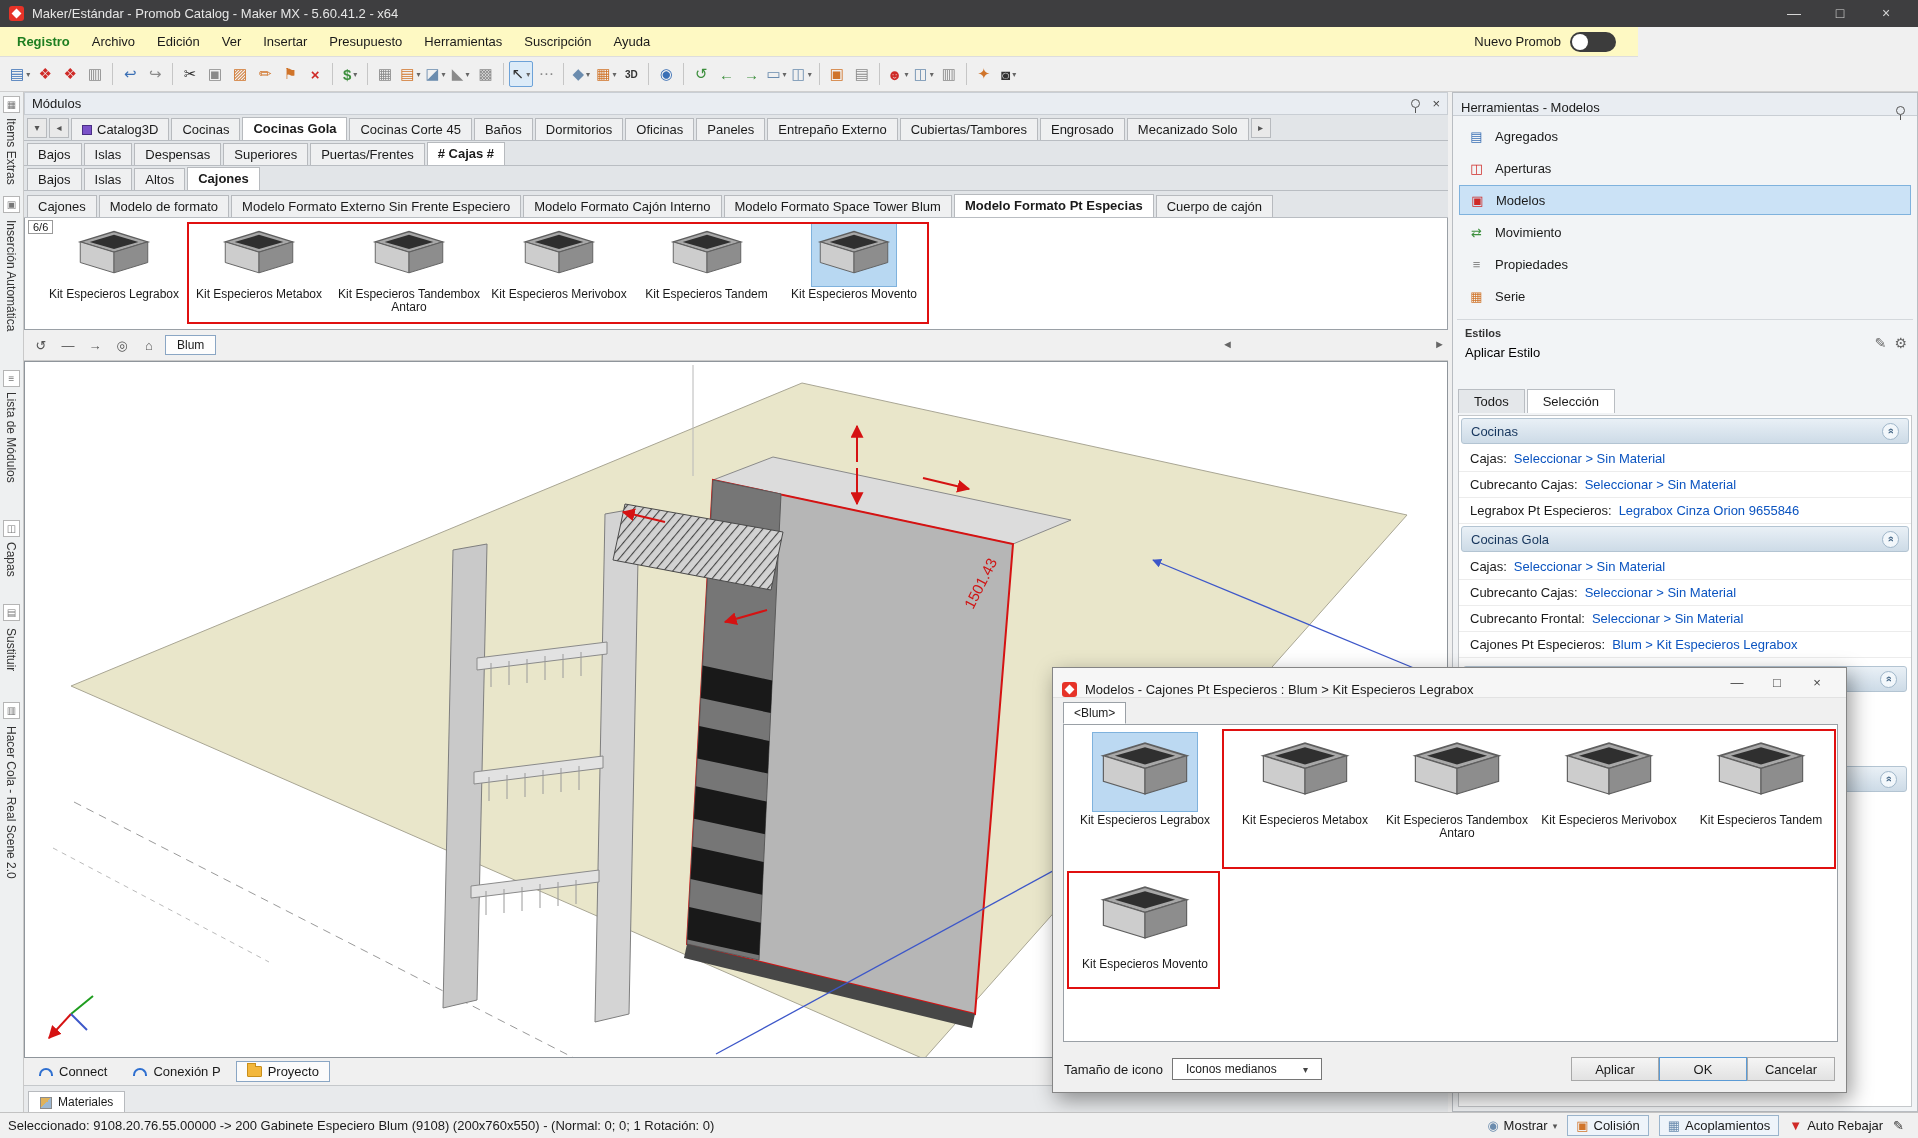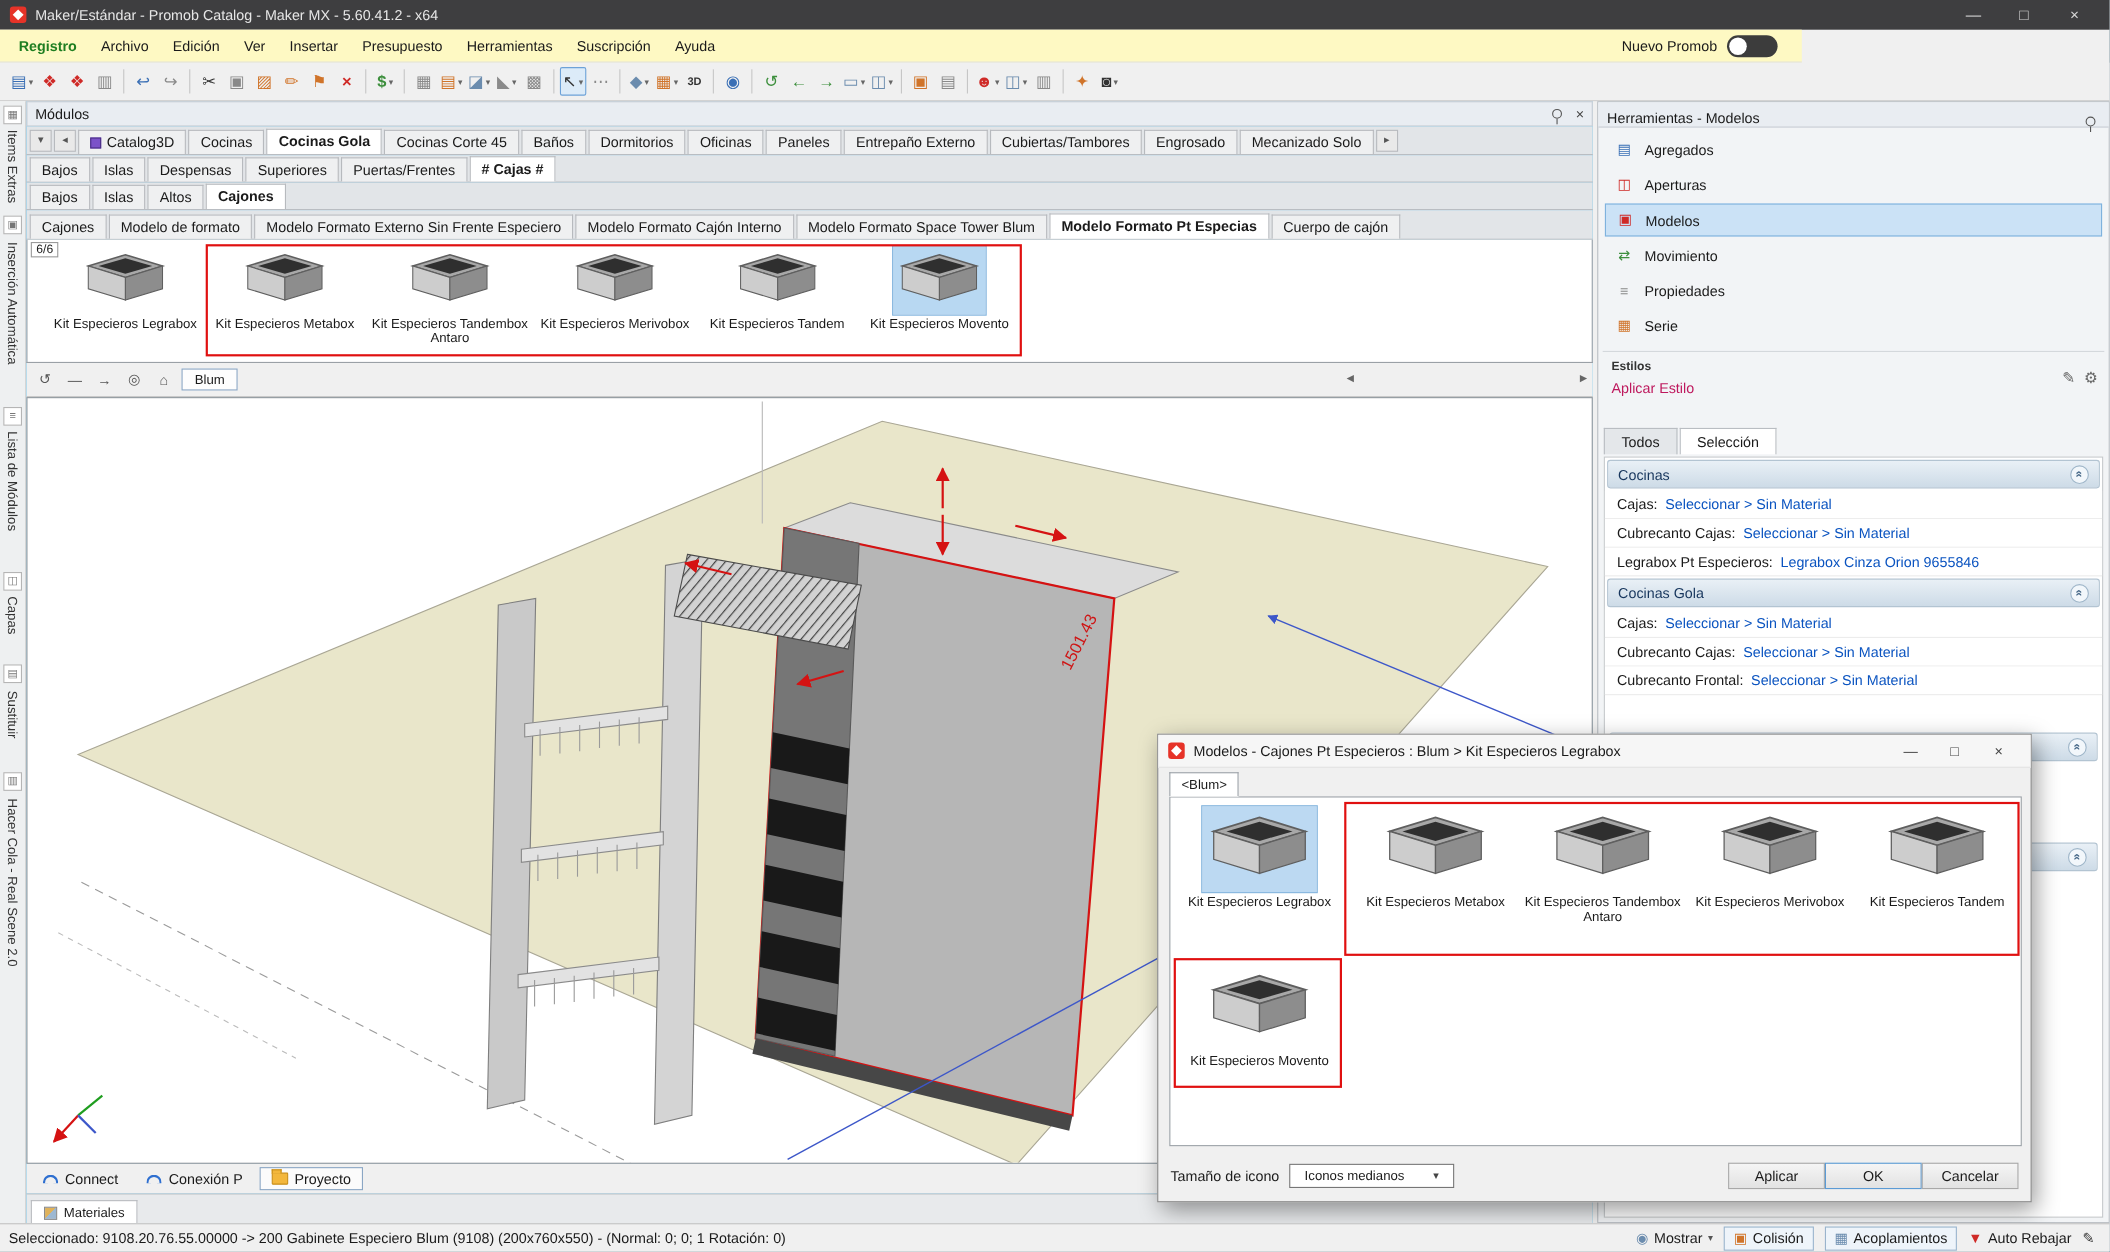--- a/index.html
+++ b/index.html
@@ -71,36 +71,36 @@
 .mtab{display:flex;align-items:flex-end;gap:6px;border:1px solid #b7babe;border-bottom:none;background:#fff;padding:3px 11px;font-size:12px}
 .mticon{width:12px;height:12px;background:linear-gradient(135deg,#e0b25a 50%,#9db8d2 50%);border:1px solid #8a8a8a}
 
 .rpanel{position:absolute;left:1452px;top:92px;width:466px;height:1020px;background:#f2f4f6;border:1px solid #b9bdc2}
 .rphead{height:23px;background:#e9edf2;border-bottom:1px solid #c9ced4;display:flex;align-items:flex-end;padding:0 8px;gap:6px}
 .tool{position:absolute;left:6px;width:452px;height:30px;display:flex;align-items:center;gap:10px;padding:0 9px;font-size:13px}
 .tool.sel{background:#cbe2f6;border:1px solid #7fb2dd}
 .ticon16{width:17px;height:17px;display:flex;align-items:center;justify-content:center;font-size:13px}
 .estline{position:absolute;left:4px;top:226px;width:456px;border-top:1px solid #d4d8dc}
 .est-title{position:absolute;left:12px;top:234px;font-size:11px;font-weight:700;color:#333}
-.est-link{position:absolute;left:12px;top:252px;font-size:13px;color:#be185d}
+.est-link{position:absolute;left:12px;top:252px;font-size:13px;color:#000000}
 .est-icons{position:absolute;right:10px;top:242px;display:flex;gap:8px;font-size:14px;color:#666}
 .ftabs{position:absolute;left:5px;top:296px;display:flex;gap:2px;z-index:2}
 .ftab{border:1px solid #b9bdc2;border-bottom:none;background:#e4e7ea;padding:4px 15px;font-size:13px}
 .ftab.sel{background:#fff}
 .sections{position:absolute;left:5px;top:322px;width:454px;height:692px;background:#fff;border:1px solid #c5c8cb}
 .sec-h{height:26px;background:linear-gradient(#e9f0f6,#cddbe7);border:1px solid #b3c4d2;border-radius:3px;margin:2px;display:flex;align-items:center;padding:0 9px;color:#17365d;font-size:13px}
 .chev{margin-left:auto;width:17px;height:17px;border:1px solid #9fb6c9;border-radius:50%;background:#f2f7fb;color:#4a6b8a;display:flex;align-items:center;justify-content:center}
 .chev span{display:inline-block;transform:rotate(-90deg);font-size:11px;font-weight:700}
 .srow{height:26px;display:flex;align-items:center;padding:0 11px;font-size:13px;border-bottom:1px solid #ececec;background:#fff}
 .srow .lb{margin-right:7px}
 .srow .val{color:#0b54c0}
 .stub{position:absolute;left:2px;right:2px}
 
 .dialog{position:absolute;left:1052px;top:667px;width:795px;height:426px;background:#f0f0f0;border:1px solid #858585;box-shadow:4px 7px 20px rgba(0,0,0,.4);z-index:40}
-.dtitle{height:30px;background:#f6f6f6;border-bottom:1px solid #e2e2e2;display:flex;align-items:center;gap:8px;padding:0 9px;font-size:13px}
+.dtitle{height:30px;background:#f6f6f6;border-bottom:1px solid #e2e2e2;display:flex;align-items:flex-end;gap:8px;padding:0 9px;font-size:13px}
 .dbtns{margin-left:auto;display:flex}
 .dbtn{width:40px;text-align:center;line-height:28px;color:#444;font-size:13px}
 .dtab{position:absolute;left:10px;top:34px;border:1px solid #9aa0a6;border-bottom:1px solid #fff;background:#fff;padding:3px 10px;font-size:12px;z-index:2}
 .ditems{position:absolute;left:10px;top:56px;width:775px;height:318px;background:#fff;border:1px solid #9aa0a6}
 .dcell{position:absolute;width:150px;display:flex;flex-direction:column;align-items:center}
 .dicon{width:104px;height:78px;display:flex;align-items:center;justify-content:center}
 .dcell.sel .dicon{background:#bcd9f2;outline:1px solid #7fb2dd}
 .dlabel{font-size:12px;line-height:13px;text-align:center;margin-top:3px}
 .dfoot{position:absolute;left:0;bottom:11px;width:100%;display:flex;align-items:center;padding:0 11px;font-size:13px}
 .dselect{width:150px;height:22px;border:1px solid #767676;background:#fff;display:flex;align-items:center;padding:0 13px;margin-left:9px;font-size:12px}
@@ -519,20 +519,24 @@
           <a class="val">Seleccionar &gt; Sin Material</a>
         </div>
       <div class="srow">
           <span class="lb">Cubrecanto Cajas:</span>
           <a class="val">Seleccionar &gt; Sin Material</a>
         </div>
       <div class="srow">
           <span class="lb">Cubrecanto Frontal:</span>
           <a class="val">Seleccionar &gt; Sin Material</a>
         </div>
+      <div class="srow">
+          <span class="lb">Cajones Pt Especieros:</span>
+          <a class="val">Blum &gt; Kit Especieros Legrabox</a>
+        </div>
       <div class="sec-h stub" style="top:248px">
           <span class="sp"></span>
           <span class="chev">
             <span>»</span>
           </span>
         </div>
       <div class="sec-h stub" style="top:348px">
           <span class="sp"></span>
           <span class="chev">
             <span>»</span>

